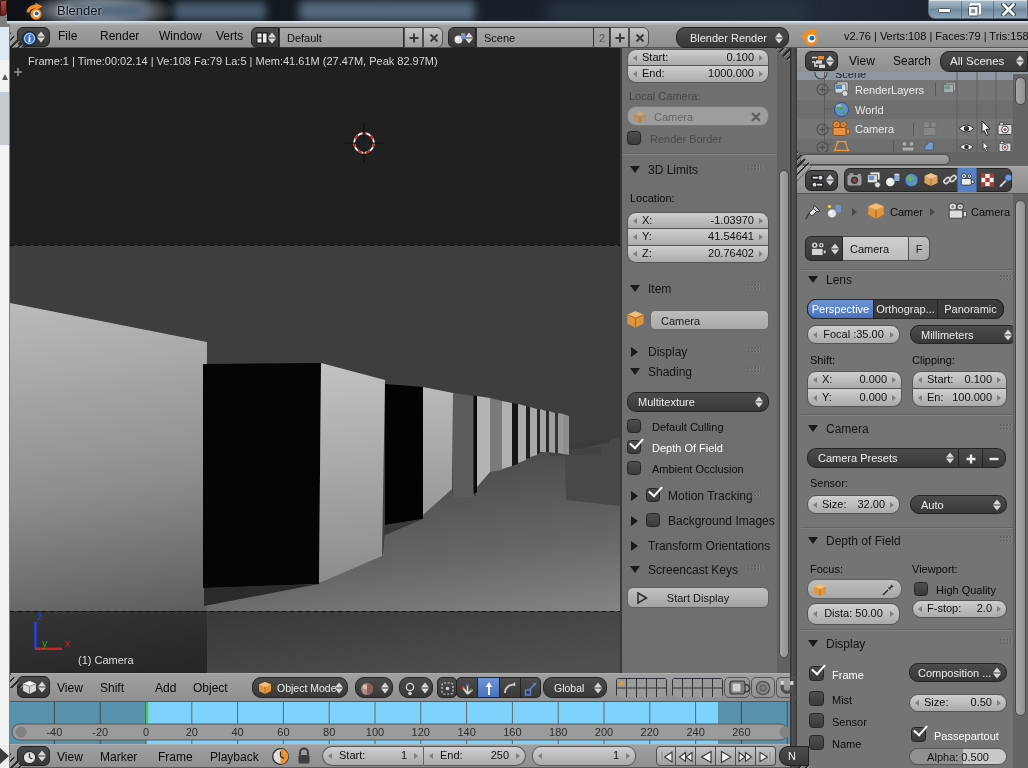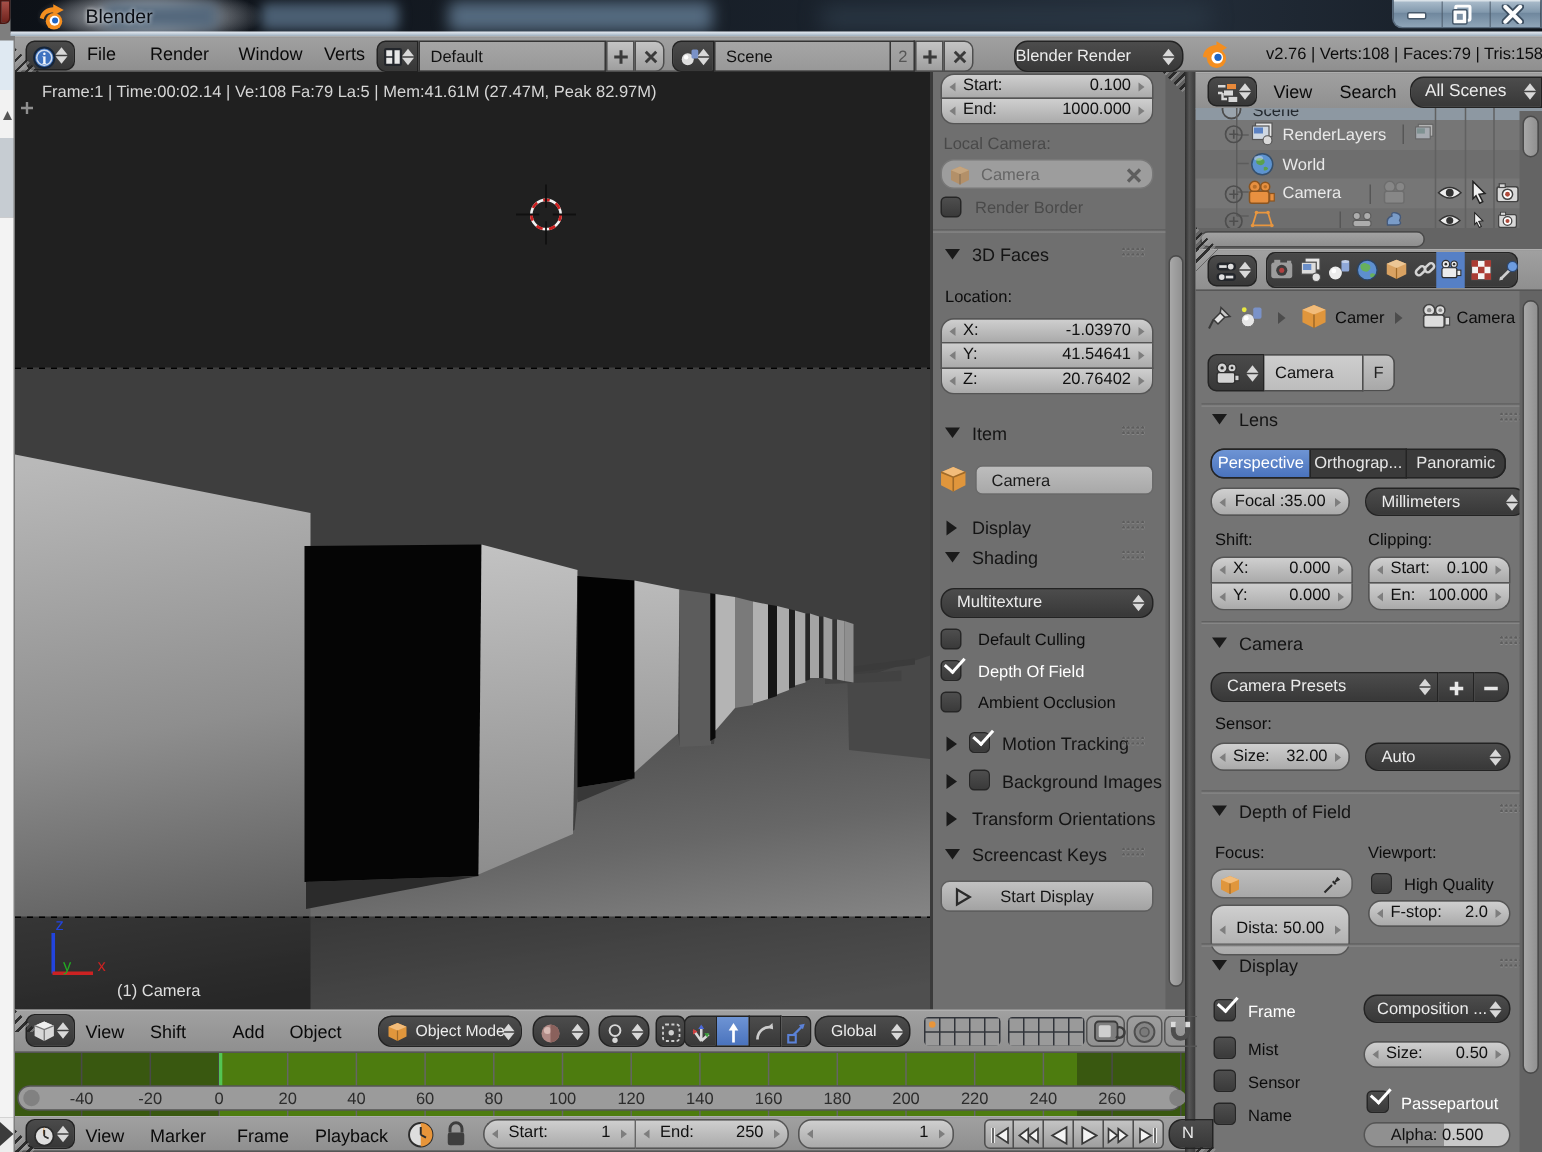--- a/index.html
+++ b/index.html
@@ -12,21 +12,21 @@
 .pill .val{position:absolute;right:14px;top:50%;transform:translateY(-52%);line-height:11px}
 .pill .cen{position:absolute;left:0;right:0;top:50%;transform:translateY(-52%);text-align:center;line-height:11px}
 .arl,.arr{position:absolute;top:50%;width:0;height:0;border-top:3.5px solid transparent;border-bottom:3.5px solid transparent;transform:translateY(-50%)}
 .arl{left:5px;border-right:4px solid #7e7e7e}
 .arr{right:5px;border-left:4px solid #7e7e7e}
 .pt{border-radius:9px 9px 0 0}
 .pb{border-radius:0 0 9px 9px;border-top:none}
 
 .dd{position:absolute;background:linear-gradient(#4c4c4c,#383838);border:1px solid #232323;border-radius:9px;font-size:11px;color:#ececec}
 .dd .lab{position:absolute;left:10px;top:50%;transform:translateY(-52%)}
-.dd .cen{position:absolute;left:0;right:0;top:50%;transform:translateY(-52%);}
+.dd .cen{position:absolute;left:0;right:0;top:50%;transform:translateY(-52%);text-align:center}
 .ud{position:absolute;right:5px;top:50%;transform:translateY(-50%);width:8px;height:11px}
 .ud:before,.ud:after{content:"";position:absolute;left:0;width:0;height:0;border-left:4px solid transparent;border-right:4px solid transparent}
 .ud:before{top:0;border-bottom:5px solid #d8d8d8}
 .ud:after{bottom:0;border-top:5px solid #d8d8d8}
 
 .cb{position:absolute;width:14px;height:14px;background:linear-gradient(#4e4e4e,#3a3a3a);border:1px solid #262626;border-radius:3.5px}
 .ck:after{content:"";position:absolute;left:1.5px;top:-3px;width:11px;height:6px;border-left:2.3px solid #fff;border-bottom:2.3px solid #fff;transform:rotate(-48deg);transform-origin:center}
 
 .ph{position:absolute;font-size:12px;color:#141414;white-space:nowrap}
 .tri{position:absolute;width:0;height:0}
@@ -267,21 +267,21 @@
       </svg>
     <span class="abs" style="left:26px;top:4px;font-size:11px;color:#666">Camera</span>
     <svg class="abs" style="right:6px;top:4px" width="12" height="12" viewBox="0 0 12 12">
         <path d="M2 2 L10 10 M10 2 L2 10" stroke="#5e5e5e" stroke-width="2.2"></path>
       </svg>
   </div>
   <div class="cb" style="left:627px;top:131px"></div>
   <div class="txt" style="left:650px;top:133px;color:#4a4a4a">Render Border</div>
   <div class="sep" style="left:622px;top:153px;width:166px"></div>
   <div class="tri trid" style="left:630px;top:166px"></div>
-    <div class="ph" style="left:648px;top:163px">3D Faces</div>
+    <div class="ph" style="left:648px;top:163px">3D Limits</div>
     <div class="grip" style="left:748px;top:165px"></div>
   <div class="txt" style="left:630px;top:192px">Location:</div>
   <div class="pill pt" style="left:627px;top:212px;width:142px;height:17px">
       <span class="arl"></span>
       <span class="arr"></span>
       <span class="lab">X:</span>
       <span class="val">-1.03970</span>
     </div>
   <div class="pill pm" style="left:627px;top:229px;width:142px;height:17px;border-top:none;border-radius:0">
       <span class="arl"></span>
@@ -689,21 +689,21 @@
         <path d="M1 3.5 L7 6 L13 3.5 L7 1 Z" fill="#f2bc7a"></path>
         <path d="M7 6 L7 13" stroke="#a06a28" stroke-width=".8"></path>
       </svg>
     <svg class="abs" style="right:6px;top:2.5px" width="14" height="14" viewBox="0 0 14 14">
         <path d="M2 12 L7 7 M7.5 4.5 L9.5 6.5" stroke="#2a2a2a" stroke-width="1.4"></path>
         <path d="M8 6 L10.5 1.5 L12.5 3.5 L8 6 Z" fill="#2a2a2a"></path>
       </svg>
   </div>
   <div class="cb" style="left:117px;top:416px"></div>
     <div class="txt" style="left:139px;top:418px">High Quality</div>
-  <div class="pill" style="left:10px;top:437px;width:93px;height:34px">
+  <div class="pill" style="left:10px;top:437px;width:93px;height:22px">
       <span class="arl"></span>
       <span class="arr"></span>
       <span class="cen">Dista: 50.00</span>
     </div>
   <div class="pill" style="left:115px;top:434px;width:95px;height:18px">
       <span class="arl"></span>
       <span class="arr"></span>
       <span class="lab">F-stop:</span>
       <span class="val">2.0</span>
     </div>
@@ -865,21 +865,21 @@
     </svg>
   <div class="abs" style="left:776px;top:677px;width:22px;height:21px;border:1px solid #555;border-radius:5px 0 0 5px;border-right:none"></div>
     <svg class="abs" style="left:779px;top:680px" width="16" height="16" viewBox="0 0 16 16">
       <path d="M3.2 2 v5.5 a4.8 4.8 0 0 0 9.6 0 v-5.5" fill="none" stroke="#4e4e4e" stroke-width="3.2"></path>
       <rect x="1.6" y="1.2" width="3.2" height="3.6" fill="#dcdcdc"></rect>
       <rect x="11.2" y="1.2" width="3.2" height="3.6" fill="#dcdcdc"></rect>
     </svg>
   <div class="corner" style="left:10px;top:673px;clip-path:polygon(0 0,0 100%,100% 100%)"></div>
 </div>
 
-<div id="timeline" class="abs" style="left:10px;top:702px;width:780px;height:42px;background:#4d7c0f;overflow:hidden">
+<div id="timeline" class="abs" style="left:10px;top:702px;width:780px;height:42px;background:#7dd3fc;overflow:hidden">
   <svg class="abs" style="left:0;top:0" width="780" height="42" viewBox="0 0 780 42">
     <g stroke="#656565" stroke-width="1">
         <line x1="44.4" y1="0" x2="44.4" y2="42"></line>
         <line x1="90.2" y1="0" x2="90.2" y2="42"></line>
         <line x1="136.0" y1="0" x2="136.0" y2="42"></line>
         <line x1="181.8" y1="0" x2="181.8" y2="42"></line>
         <line x1="227.6" y1="0" x2="227.6" y2="42"></line>
         <line x1="273.4" y1="0" x2="273.4" y2="42"></line>
         <line x1="319.2" y1="0" x2="319.2" y2="42"></line>
         <line x1="365.0" y1="0" x2="365.0" y2="42"></line>

